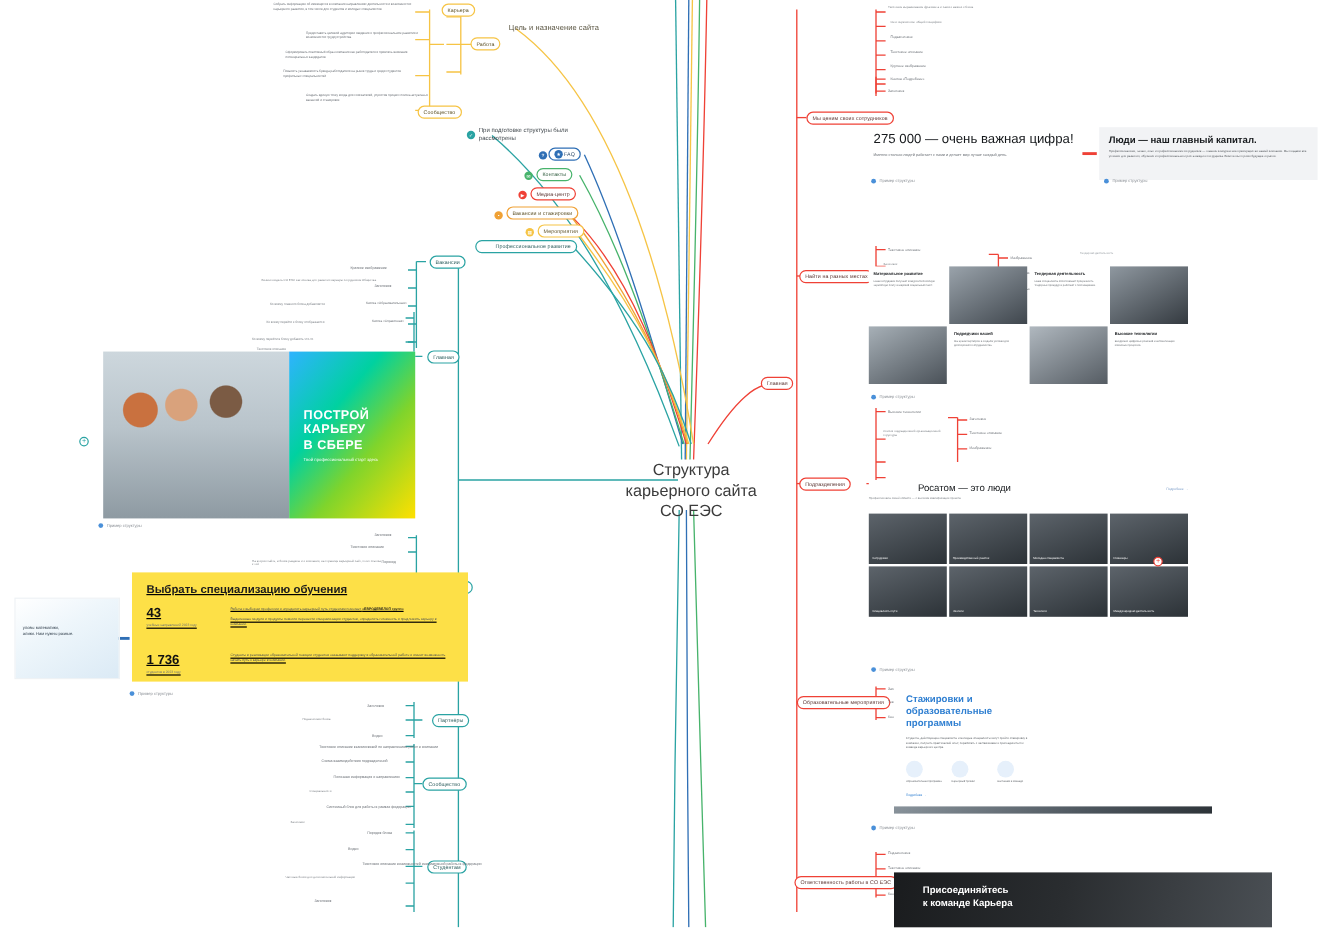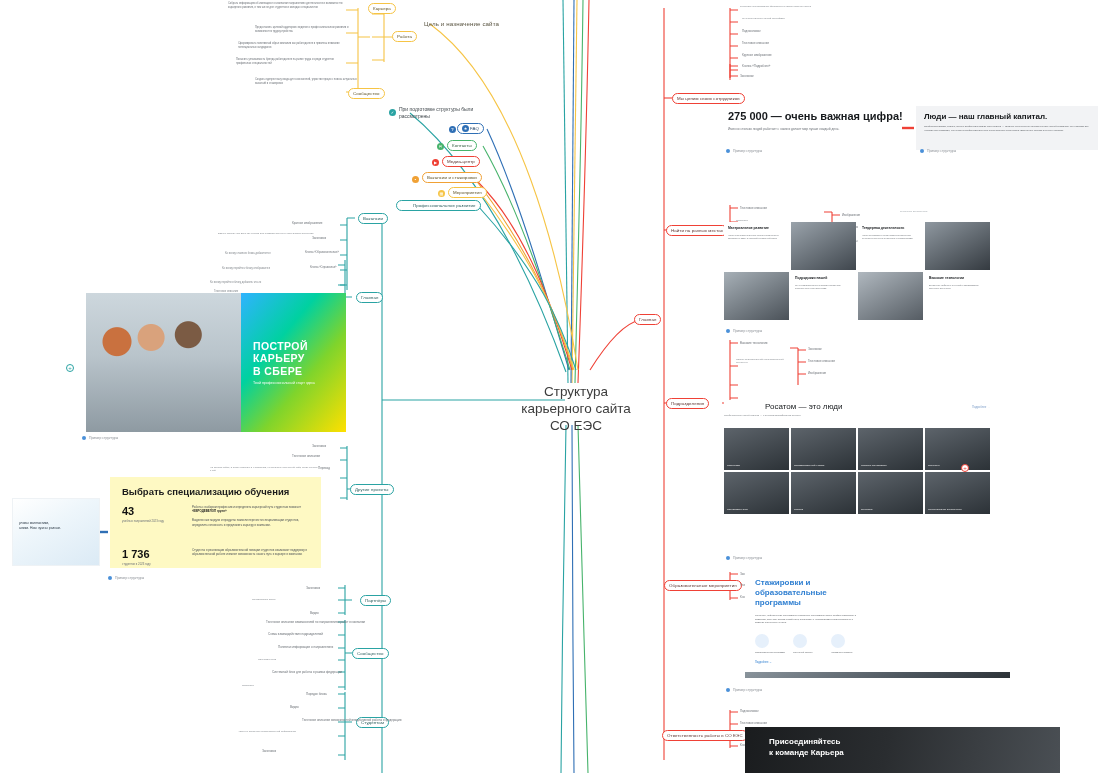--- a/index.html
+++ b/index.html
@@ -64,22 +64,22 @@
   .sber-right {
     flex:1; position:relative;
     background: linear-gradient(130deg,#2fb3ff 0%, #00d1a0 35%, #7fd42c 62%, #ffe000 100%);
     display:flex; align-items:center;
   }
   .sber-right .txt { padding-left:12px; color:#fff; }
   .sber-title { font-size:10.5px; font-weight:bold; line-height:12.5px; letter-spacing:.4px; }
   .sber-sub { font-size:3.6px; margin-top:4px; opacity:.95; }
 
   .speccard {
-    position:absolute; left:110px; top:477px; width:211px; height:91px;
-    background:#fef9c3; padding:9px 12px;
+    position:absolute; left:110px; top:477px; width:280px; height:91px;
+    background:#fde047; padding:9px 12px;text-decoration:underline;
   }
   .speccard h3 { font-size:9.5px; color:#1c1c1c; font-weight:bold; }
   .spec-rows { display:flex; margin-top:8px; gap:10px; }
   .spec-left { width:60px; }
   .spec-num { font-size:11px; font-weight:bold; color:#111; }
   .spec-cap { font-size:2.8px; color:#6c7278; line-height:4px; margin-top:2px; }
   .spec-right { flex:1; }
   .spec-p { font-size:2.9px; color:#4b5055; line-height:4.2px; margin-bottom:5px; }
   .spec-p b { color:#1c1c1c; }
 
@@ -89,21 +89,21 @@
     border:1px solid #eef2f5;
   }
   .bluebanner .bb-txt {
     position:absolute; left:6px; top:22px; font-size:3.4px; color:#2c3a47; line-height:5px;
   }
 
   
   .bigfig {
     position:absolute; left:728px; top:110px; width:200px; height:36px;
   }
-  .bigfig .t { font-size:11px; font-weight:bold; color:#16191c; }
+  .bigfig .t { font-size:11px; font-weight:normal; color:#16191c; }
   .bigfig .s { font-size:3.2px; color:#6b7076; margin-top:5px; }
 
   .capitalcard {
     position:absolute; left:916px; top:106px; width:182px; height:44px;
     background:#f2f3f5; padding:6px 8px;
   }
   .capitalcard .t { font-size:8px; font-weight:bold; color:#16191c; }
   .capitalcard .p { font-size:2.5px; color:#55595e; line-height:3.6px; margin-top:4px; }
 
   .peoplegrid {

